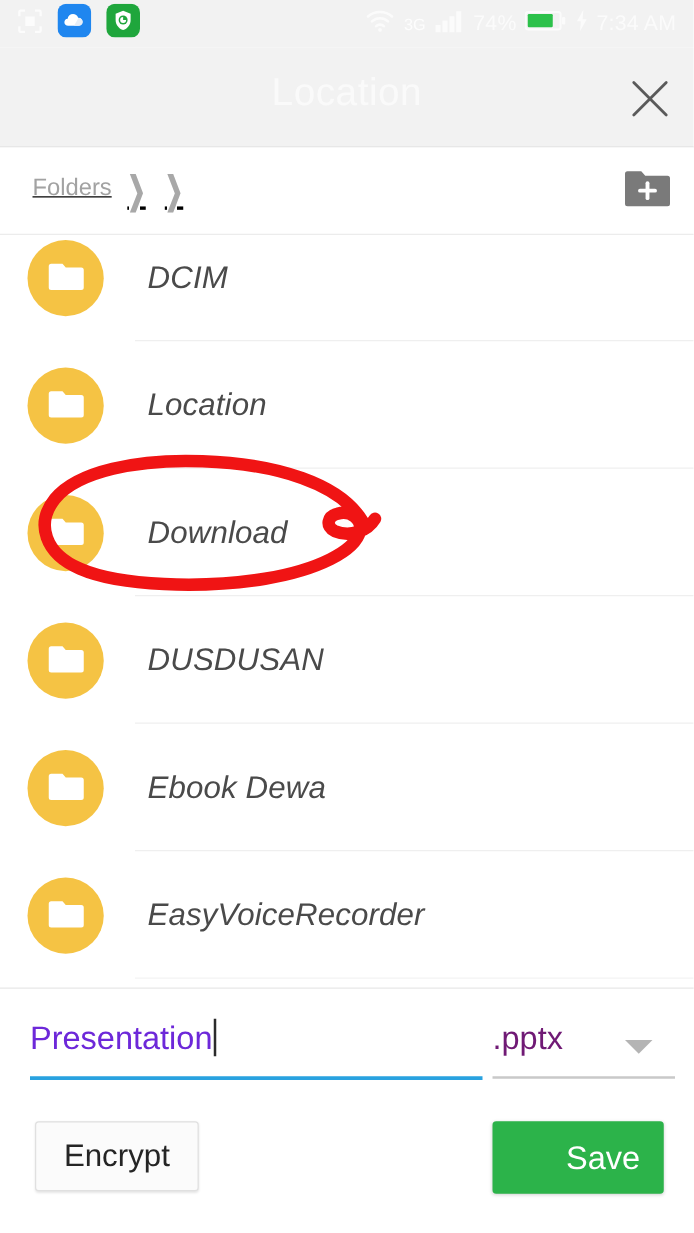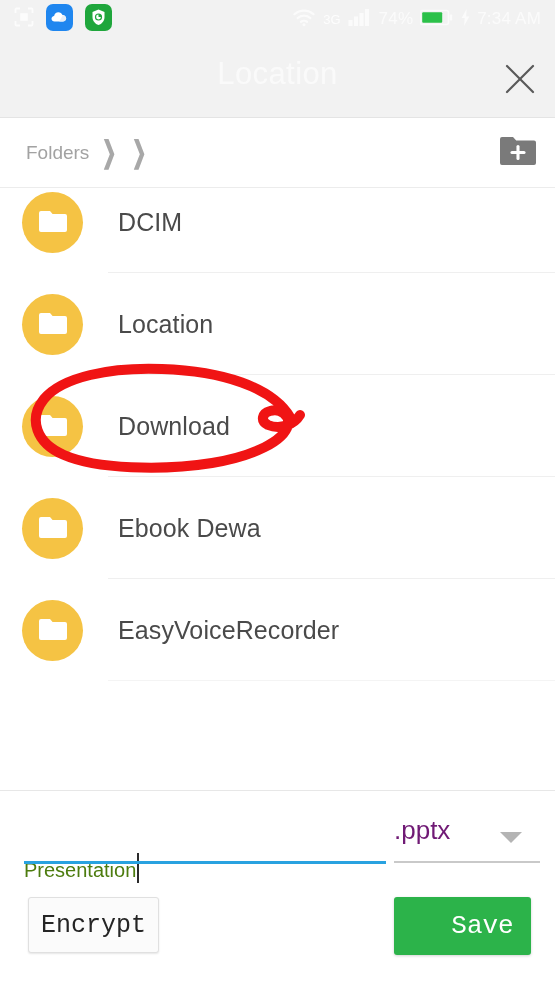--- a/index.html
+++ b/index.html
@@ -83,22 +83,22 @@
     width: 555px; height: 70px;
     background: #ffffff;
     border-bottom: 1px solid #ececec;
     box-sizing: border-box;
     display: flex;
     align-items: center;
     padding: 0 14px 0 26px;
   }
   .crumbs {
     display: flex;
-    align-items: center;
     gap: 11px;
+    text-decoration: underline;
   }
   .crumb {
     font-size: 19px;
     color: #a2a2a2;
     white-space: nowrap;
     cursor: pointer;
   }
   .crumb-sep {
     font-size: 22px;
     color: #a8a8a8;
@@ -119,20 +119,21 @@
   .file-list {
     position: absolute;
     top: 189px; left: 0;
     width: 555px;
     height: 601px;
     overflow: hidden;
     background: #ffffff;
   }
   .list-inner {
     margin-top: -18px;
+    font-style: italic;
   }
   .file-row {
     position: relative;
     height: 102px;
     display: flex;
     align-items: center;
     padding-left: 22px;
     box-sizing: border-box;
     cursor: pointer;
   }
@@ -187,27 +188,26 @@
     width: 555px;
     height: 62px;
   }
   .fname-wrap {
     position: absolute;
     left: 24px;
     top: 0;
     width: 362px;
   }
   .fname-value {
-    font-size: 20px;
-    color: #4d7c0f;
+    font-size: 26px;
+    color: #6d28d9;
     white-space: nowrap;
     position: relative;
     display: inline-block;
     padding-bottom: 6px;
-    margin-top: 44px;
   }
   .caret {
     display: inline-block;
     width: 2px;
     height: 30px;
     background: #2b2b2b;
     vertical-align: -6px;
     margin-left: 1px;
   }
   .fname-underline {
@@ -236,21 +236,21 @@
   .ext-underline {
     position: absolute;
     left: 0; top: 46px;
     width: 146px;
     height: 2px;
     background: #c9c9c9;
   }
   .actions {
     position: absolute;
     top: 103px; left: 0;
-    width: 555px; height: 70px; font-family: Liberation Mono, monospace;
+    width: 555px; height: 70px;
   }
   .btn-encrypt {
     position: absolute;
     left: 28px; top: 3px;
     width: 131px; height: 56px;
     background: #fbfbfb;
     border: 1px solid #e0e0e0;
     border-radius: 3px;
     box-shadow: 0 1px 2px rgba(0,0,0,0.10);
     display: flex;
@@ -404,20 +404,28 @@
 
     <div class="file-row">
       <span class="folder-badge">
         <svg width="30" height="26" viewBox="0 0 30 26">
           <path d="M1 4a2 2 0 0 1 2-2h9l2.6 3H27a2 2 0 0 1 2 2v14a2 2 0 0 1-2 2H3a2 2 0 0 1-2-2z" fill="#ffffff"></path>
         </svg>
       </span>
       <span class="file-name">Download</span>
     </div>
 
+    <div class="file-row">
+      <span class="folder-badge">
+        <svg width="30" height="26" viewBox="0 0 30 26">
+          <path d="M1 4a2 2 0 0 1 2-2h9l2.6 3H27a2 2 0 0 1 2 2v14a2 2 0 0 1-2 2H3a2 2 0 0 1-2-2z" fill="#ffffff"></path>
+        </svg>
+      </span>
+      <span class="file-name">DUSDUSAN</span>
+    </div>
 
     <div class="file-row">
       <span class="folder-badge">
         <svg width="30" height="26" viewBox="0 0 30 26">
           <path d="M1 4a2 2 0 0 1 2-2h9l2.6 3H27a2 2 0 0 1 2 2v14a2 2 0 0 1-2 2H3a2 2 0 0 1-2-2z" fill="#ffffff"></path>
         </svg>
       </span>
       <span class="file-name">Ebook Dewa</span>
     </div>
 

